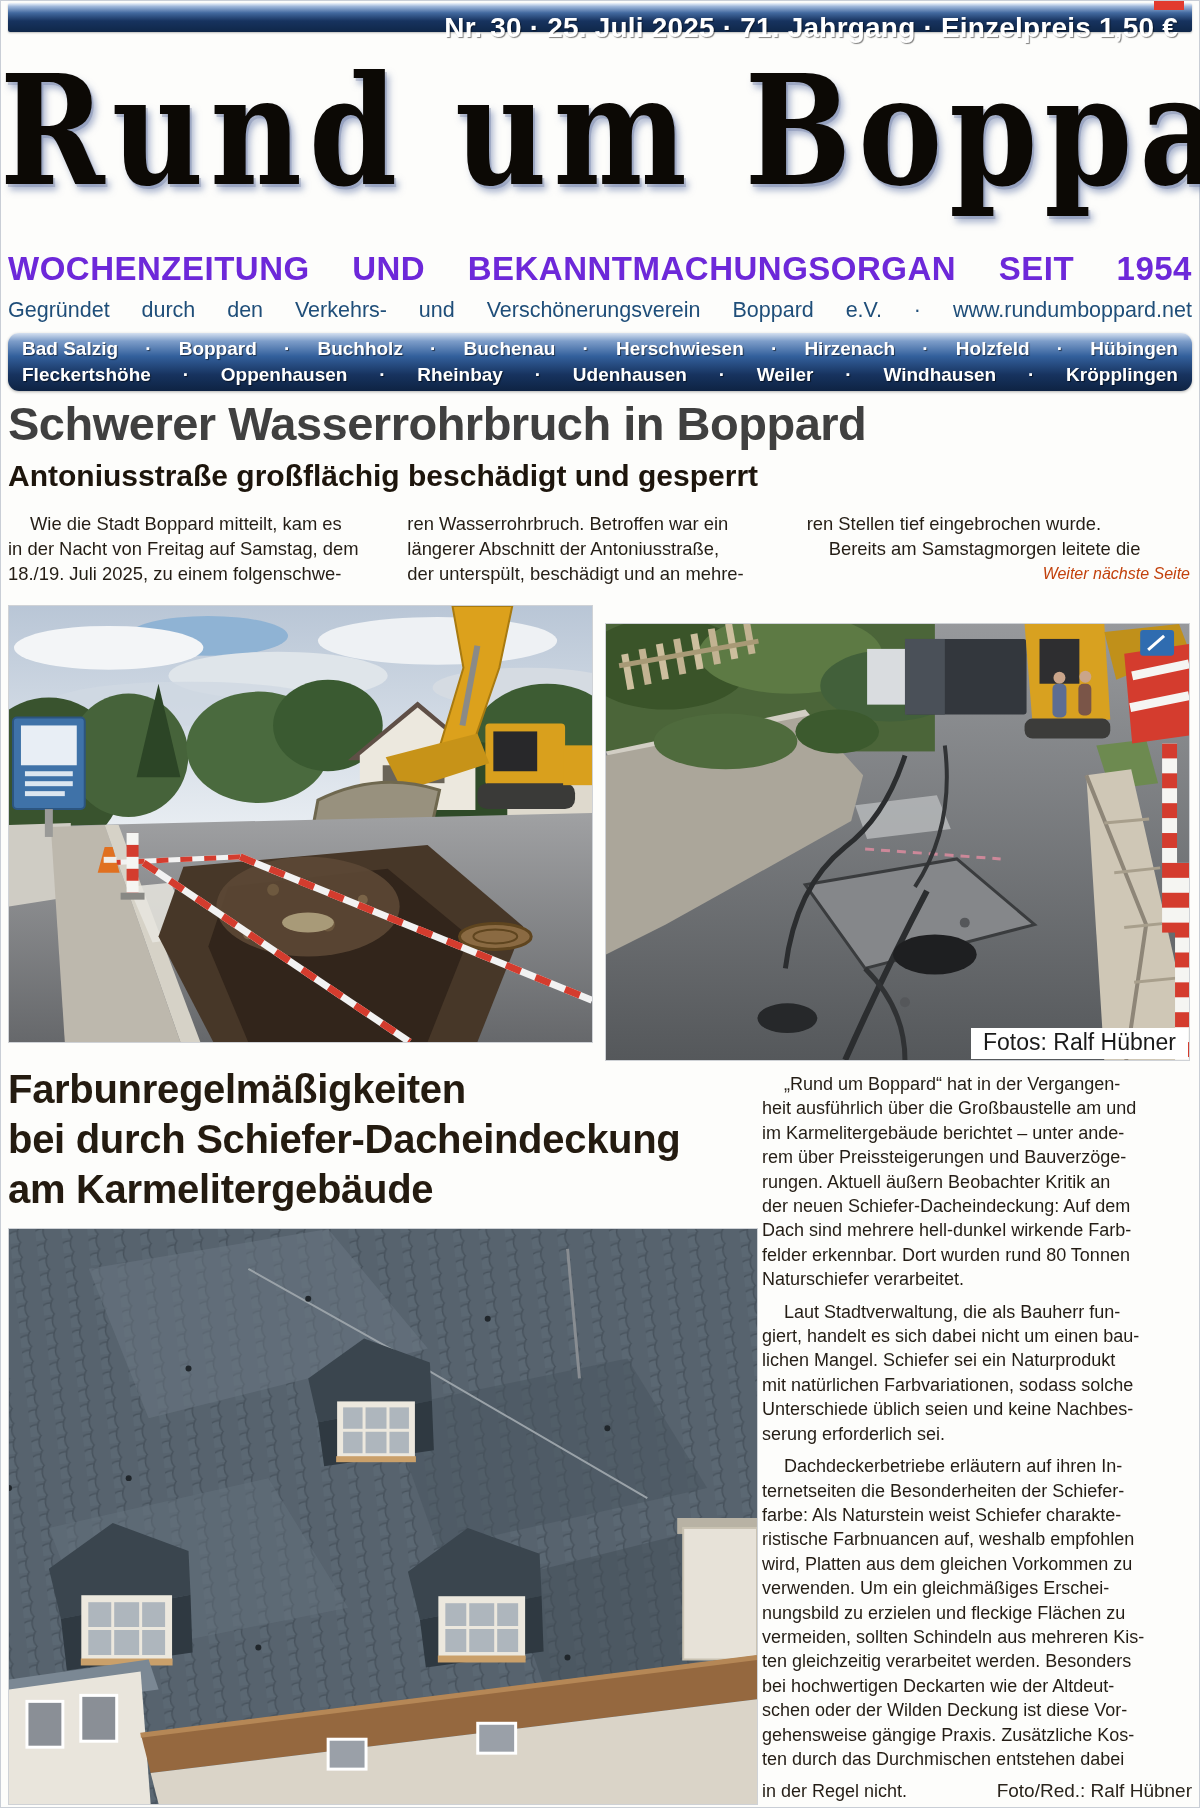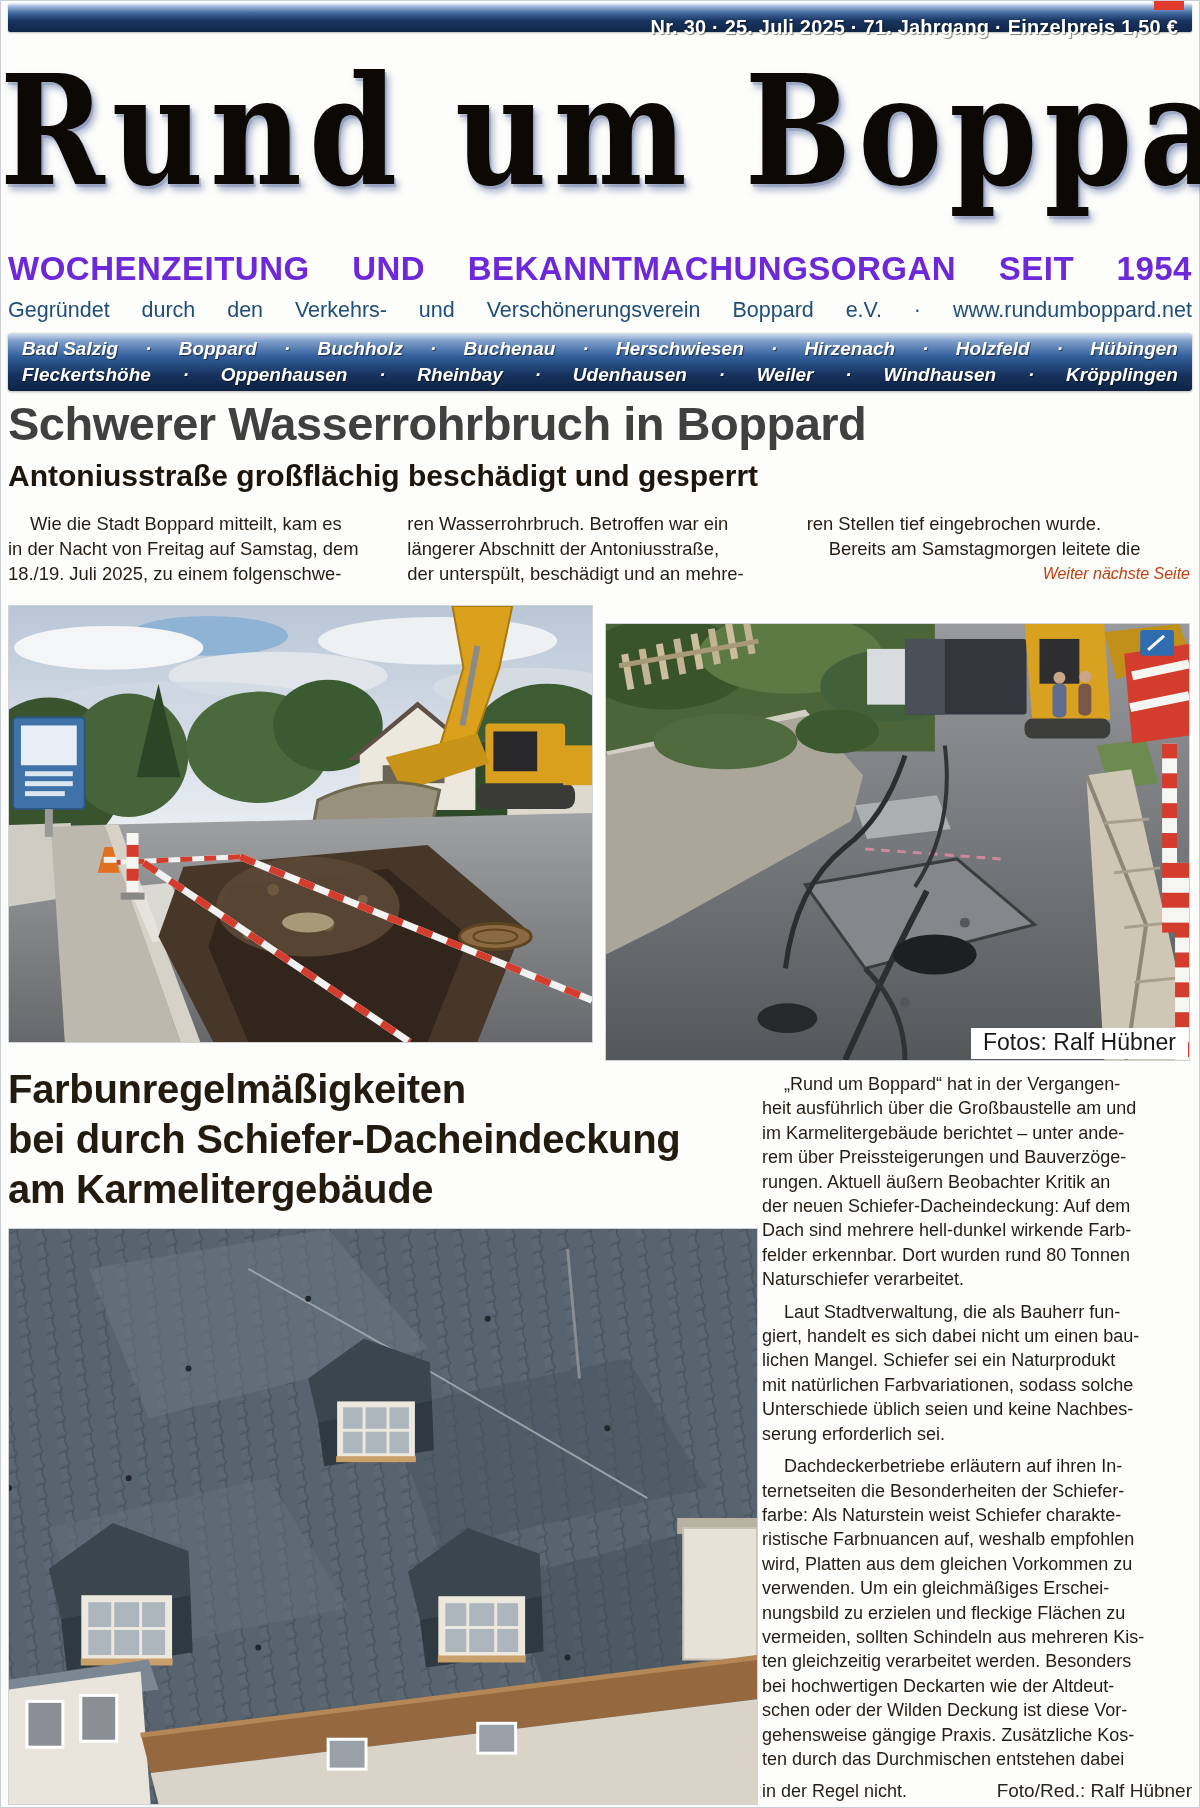--- a/index.html
+++ b/index.html
@@ -9,21 +9,21 @@
     box-shadow:inset 0 0 0 1px #c9ced6;
     font-family:"Liberation Sans",sans-serif;
   }
   
   .topbar{
     position:absolute;left:8px;top:3px;width:1184px;height:29px;
     background:linear-gradient(180deg,#eef3fa 0%,#9fb7da 12%,#42699f 34%,#17335f 62%,#0f2749 100%);
     border-radius:2px;display:flex;align-items:center;justify-content:flex-end;
     box-shadow:0 1px 2px rgba(0,0,0,.25);
   }
-  .topbar-text{color:#ffffff;font-weight:bold;font-size:20px;padding-right:14px;
+  .topbar-text{color:#ffffff;font-weight:bold;font-size:28px;padding-right:14px;
     text-shadow:1px 1px 1px rgba(0,0,0,.5);letter-spacing:.2px;margin-top:20px;}
   .corner-red{position:absolute;right:16px;top:1px;width:30px;height:9px;background:#e23b2e;}
   
   .masthead-title{
     position:absolute;left:0;top:50px;width:1200px;text-align:center;
     font-family:"DejaVu Serif",serif;font-weight:bold;font-size:126px;line-height:1.08;
     color:#0c0905;letter-spacing:7px;
     transform:scaleY(1.2);transform-origin:center top;
     text-shadow:4px 5px 7px rgba(95,115,165,.55),2px 2px 0 rgba(70,85,125,.25);
     white-space:nowrap;
@@ -35,23 +35,22 @@
     display:flex;justify-content:space-between;
   }
   .founding-line{
     position:absolute;left:8px;top:298px;width:1184px;
     font-size:21.5px;color:#1f4e79;display:flex;justify-content:space-between;white-space:nowrap;
   }
   
   .navbar{
     position:absolute;left:8px;top:333px;width:1184px;height:58px;
     background:linear-gradient(180deg,#d5e0f0 0%,#7d9dc9 14%,#33609c 40%,#17335f 72%,#0e2343 100%);
-    border-radius:3px;box-sizing:border-box;padding:3px 14px 0 14px;
+    border-radius:11px;box-sizing:border-box;padding:3px 14px 0 14px;
     box-shadow:0 1px 3px rgba(0,0,0,.3);
-    font-style:italic;
   }
   .nav-row{display:flex;justify-content:space-between;align-items:center;height:26px;}
   .nav-town,.nav-sep{color:#fff;font-weight:bold;font-size:19px;white-space:nowrap;
     text-shadow:1px 1px 1px rgba(0,0,0,.55);}
   
   .headline1{
     position:absolute;left:8px;top:396px;width:1184px;
     font-size:47px;font-weight:bold;color:#404040;letter-spacing:-.5px;white-space:nowrap;
   }
   .subheadline1{

